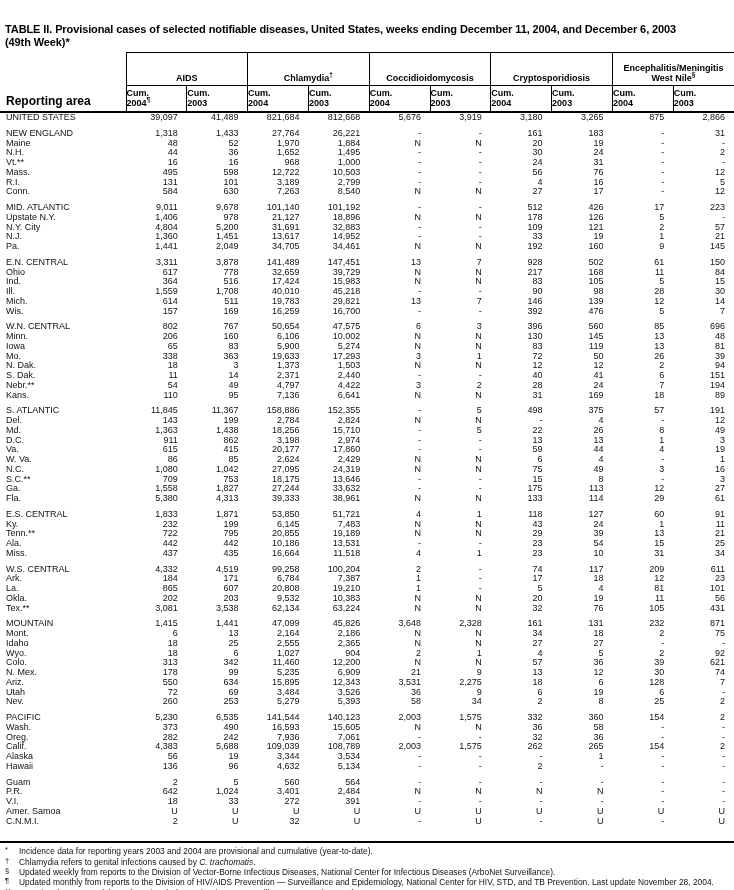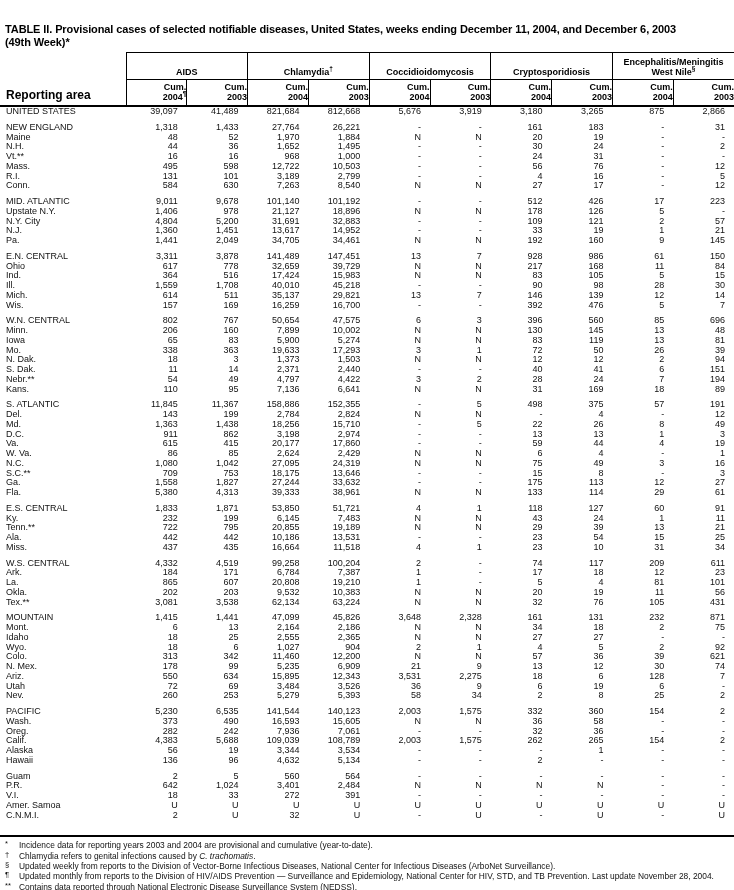--- a/index.html
+++ b/index.html
@@ -24,26 +24,26 @@
   col.c-area { width:126px; }
   col.c-num  { width:60.8px; }
 
   th { font-weight:bold; color:#000; }
   .gh {
     border-top:1px solid #000;
     border-left:1px solid #000;
     border-bottom:1px solid #000;
     text-align:center; vertical-align:bottom;
     font-size:9px; line-height:10px;
-    height:24px; padding:4px 0 2px;
+    height:24px; padding:10px 0 2px;
   }
   .sh {
     border-left:1px solid #000;
     border-bottom:2px solid #000;
-    text-align:right; vertical-align:bottom;
+    text-align:left; vertical-align:bottom;
     font-size:9px; line-height:10px;
     height:25px; padding:2px 0 3px;
   }
   .area-h {
     text-align:left; vertical-align:bottom;
     border-bottom:2px solid #000;
     font-size:12px; padding:0 0 3px 6px;
   }
   sup { font-size:6.5px; vertical-align:super; line-height:0; }
 
@@ -332,21 +332,21 @@
         </tr>
         <tr>
           <td class="area">E.N. CENTRAL</td>
           <td>3,311</td>
           <td>3,878</td>
           <td>141,489</td>
           <td>147,451</td>
           <td>13</td>
           <td>7</td>
           <td>928</td>
-          <td>986</td>
+          <td>502</td>
           <td>61</td>
           <td>150</td>
         </tr>
         <tr>
           <td class="area">Ohio</td>
           <td>617</td>
           <td>778</td>
           <td>32,659</td>
           <td>39,729</td>
           <td>N</td>
@@ -379,21 +379,21 @@
           <td>-</td>
           <td>90</td>
           <td>98</td>
           <td>28</td>
           <td>30</td>
         </tr>
         <tr>
           <td class="area">Mich.</td>
           <td>614</td>
           <td>511</td>
-          <td>35,137</td>
+          <td>19,783</td>
           <td>29,821</td>
           <td>13</td>
           <td>7</td>
           <td>146</td>
           <td>139</td>
           <td>12</td>
           <td>14</td>
         </tr>
         <tr>
           <td class="area">Wis.</td>
@@ -421,21 +421,21 @@
           <td>3</td>
           <td>396</td>
           <td>560</td>
           <td>85</td>
           <td>696</td>
         </tr>
         <tr>
           <td class="area">Minn.</td>
           <td>206</td>
           <td>160</td>
-          <td>7,899</td>
+          <td>6,106</td>
           <td>10,002</td>
           <td>N</td>
           <td>N</td>
           <td>130</td>
           <td>145</td>
           <td>13</td>
           <td>48</td>
         </tr>
         <tr>
           <td class="area">Iowa</td>

